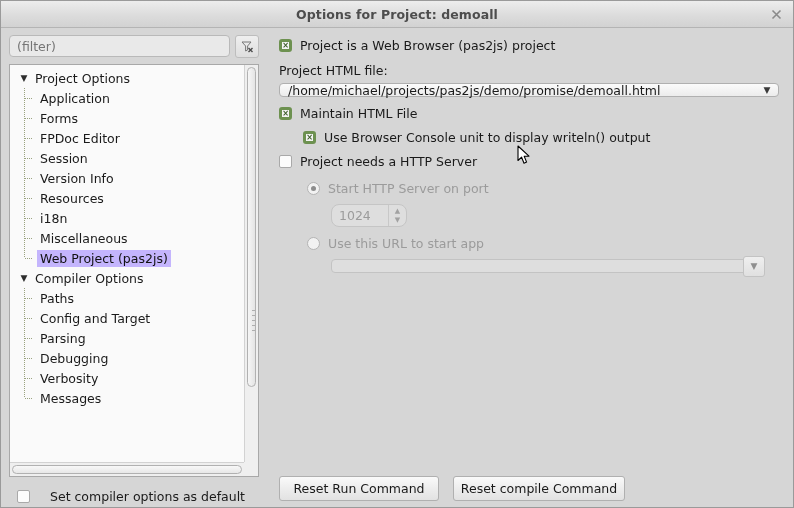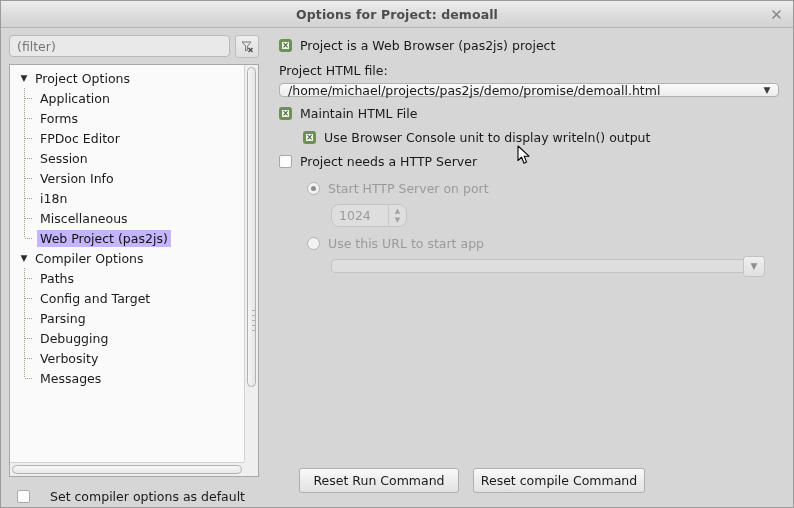--- a/index.html
+++ b/index.html
@@ -370,24 +370,23 @@
     display: inline-flex;
     align-items: center;
     justify-content: center;
     cursor: pointer;
     font-family: inherit;
     white-space: nowrap;
   }
   .reset-row {
     position: absolute;
     left: 12px;
-    bottom: 14px;
+    bottom: 6px;
     display: flex;
     gap: 14px;
-    margin-left: 20px;
   }
   .reset-row .btn { height: 25px; }
   
   .setdefault-row {
     display: flex;
     align-items: center;
     gap: 20px;
     padding: 2px 0 0 8px;
     height: 22px;
   }
@@ -458,20 +457,23 @@
                 <span class="lbl">Forms</span>
               </div>
               <div class="tnode child">
                 <span class="lbl">FPDoc Editor</span>
               </div>
               <div class="tnode child">
                 <span class="lbl">Session</span>
               </div>
               <div class="tnode child">
                 <span class="lbl">Version Info</span>
+              </div>
+              <div class="tnode child">
+                <span class="lbl">Resources</span>
               </div>
               <div class="tnode child">
                 <span class="lbl">i18n</span>
               </div>
               <div class="tnode child">
                 <span class="lbl">Miscellaneous</span>
               </div>
               <div class="tnode child sel lastchild">
                 <span class="lbl">Web Project (pas2js)</span>
               </div>

